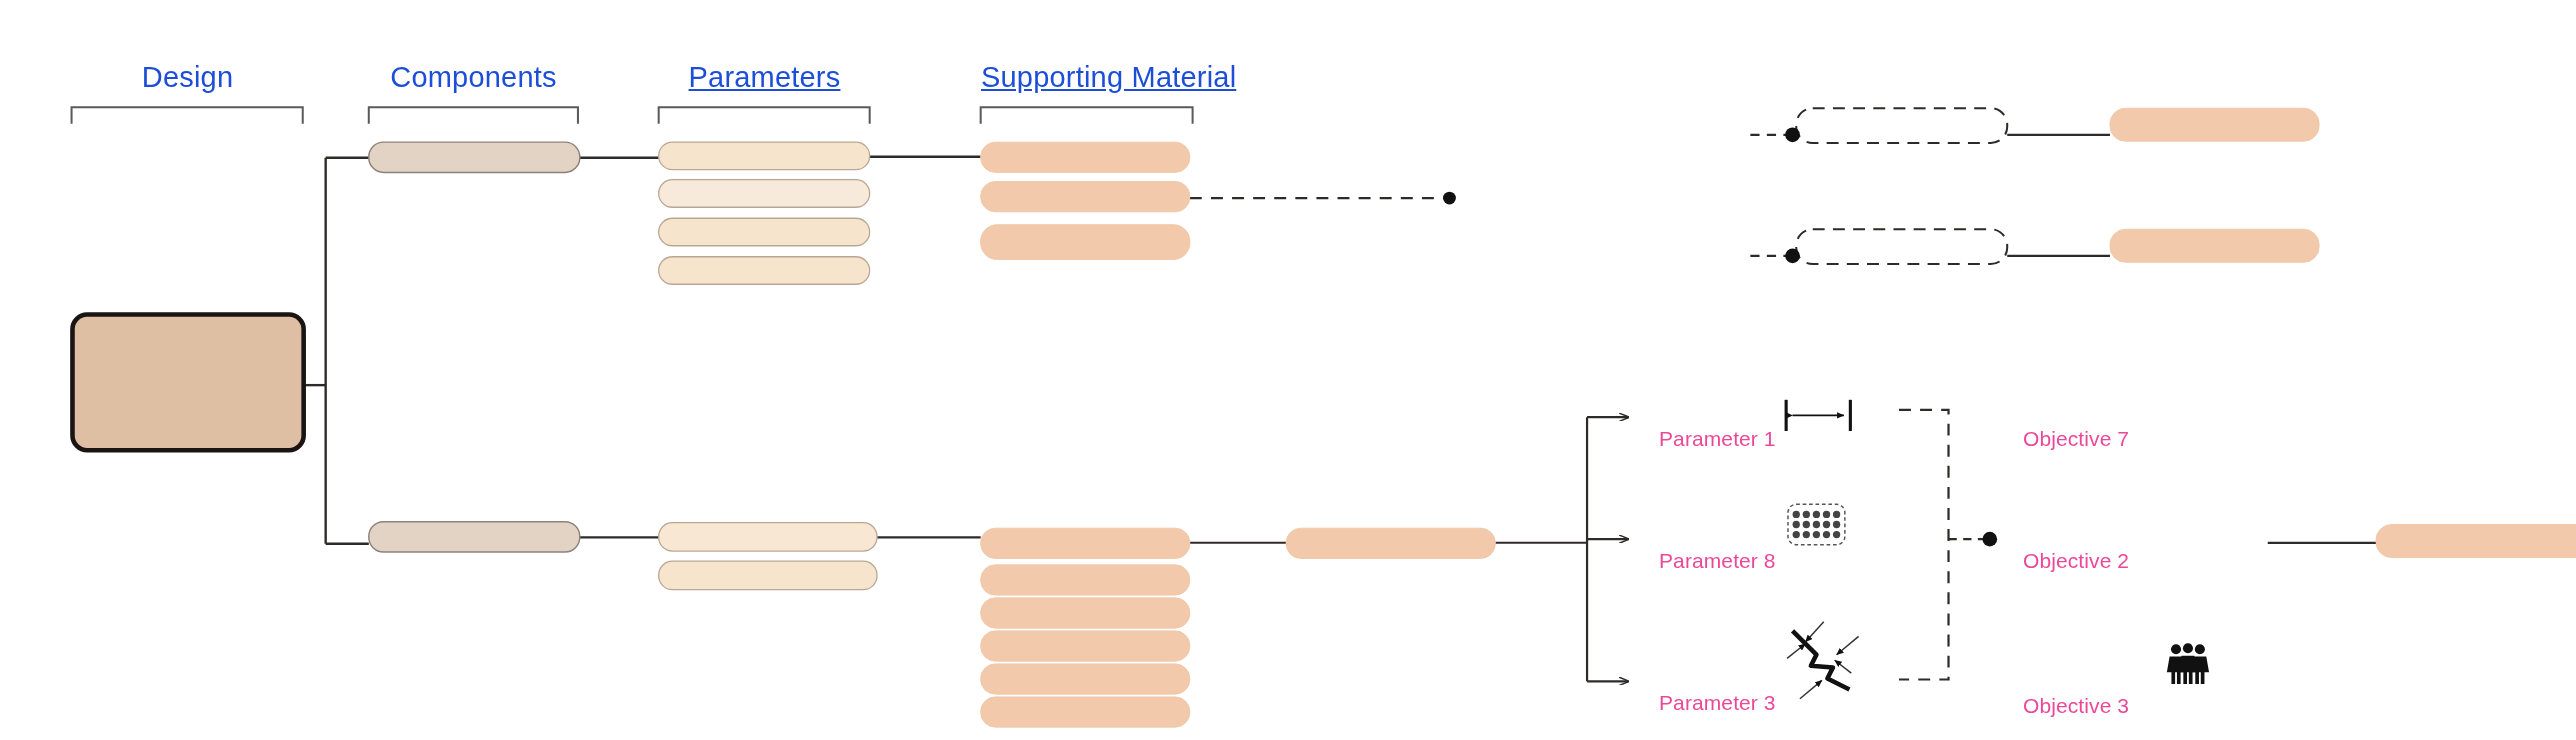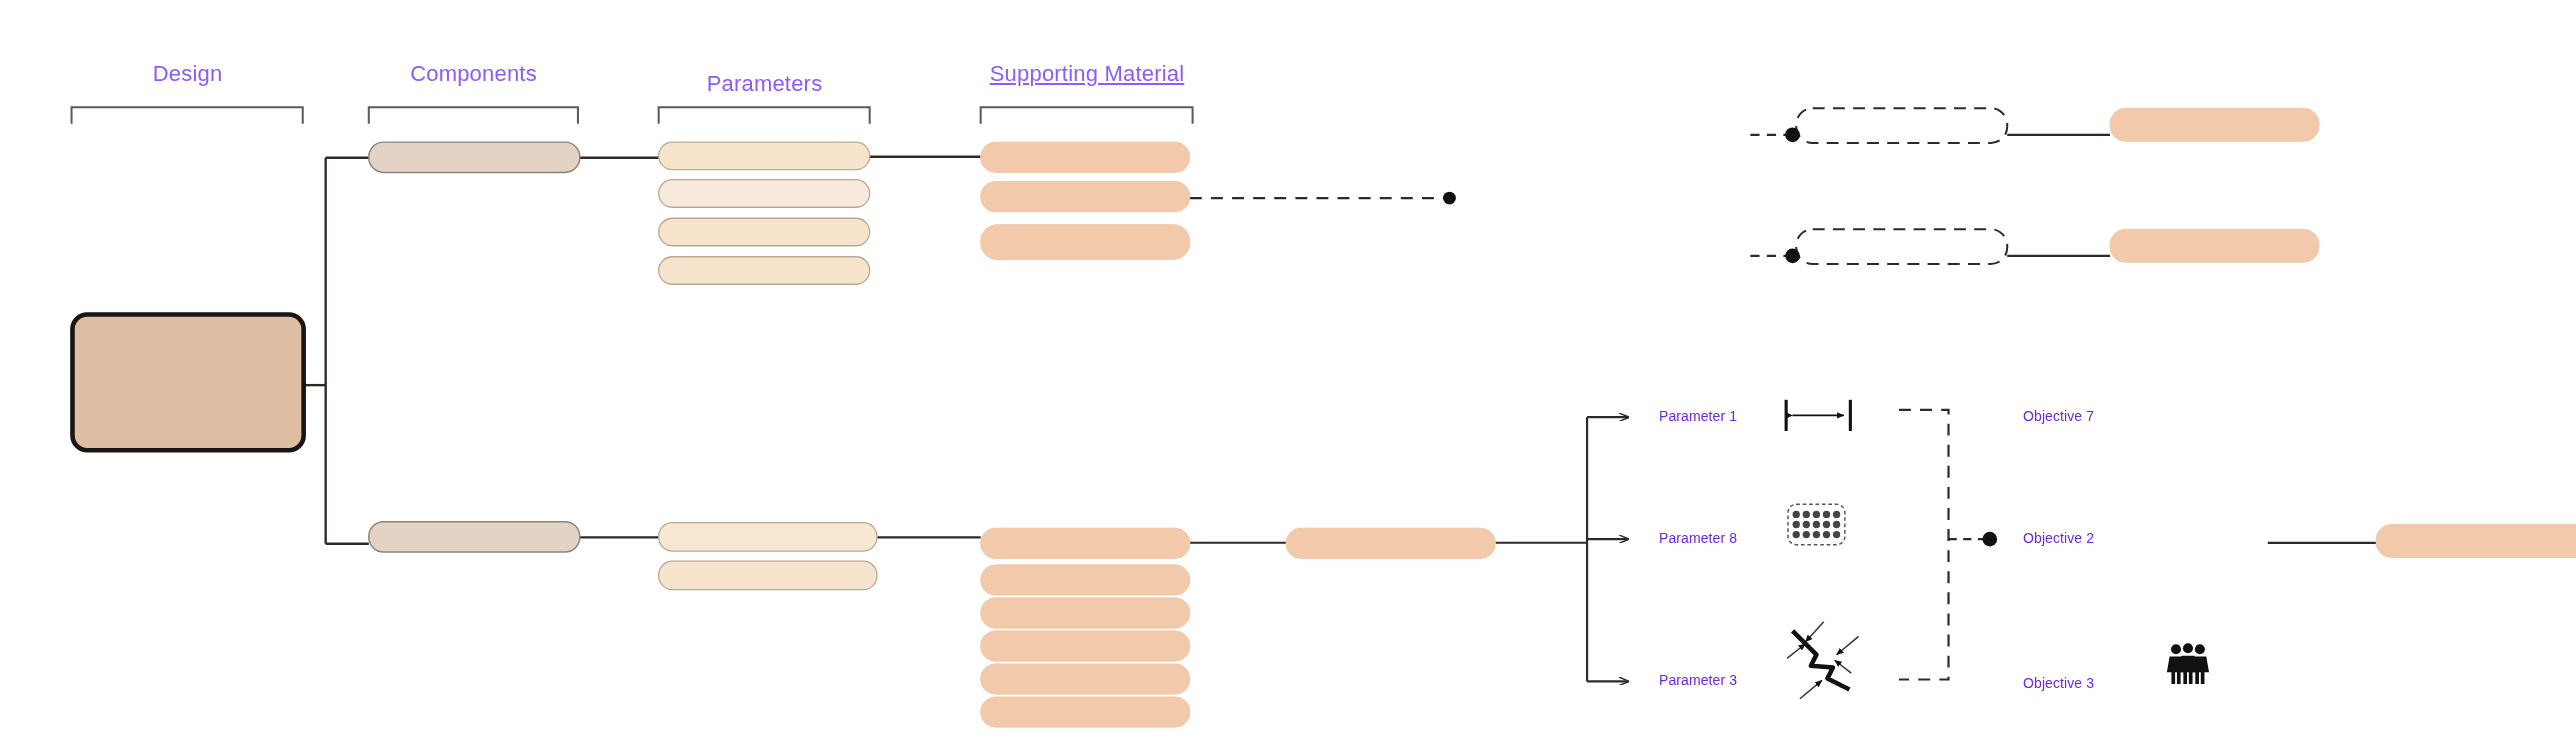--- a/index.html
+++ b/index.html
@@ -23,33 +23,34 @@
     position: absolute;
     left: 0;
     top: 0;
     width: 2576px;
     height: 740px;
     overflow: visible;
   }
   .col-title {
     position: absolute;
     text-align: center;
-    font-size: 22px;
-    color: #8b5cf6;
+    font-size: 29px;
+    color: #1d4ed8;
     font-family: "Liberation Sans", sans-serif;
     white-space: nowrap;
     letter-spacing: 0.2px;
   }
   .row-label {
     position: absolute;
-    font-size: 14px;
-    color: #6d28d9;
+    font-size: 21px;
+    color: #ec4899;
     font-family: "Liberation Sans", sans-serif;
     white-space: nowrap;
     letter-spacing: 0.1px;
+    margin-top: 19px;
   }
 </style>
 </head>
 <body>
 
 <div id="canvas">
 
   <svg class="layer" viewBox="0 0 2808 807" preserveAspectRatio="none" aria-hidden="true">
 
     <defs>
@@ -247,21 +248,21 @@
       <circle cx="2385" cy="707" r="5.5"></circle>
       <path d="M2378,715 h14 l3,18 h-5 v13 h-4 v-13 h-2 v13 h-4 v-13 h-5 z"></path>
       <circle cx="2398" cy="708" r="5.5"></circle>
       <path d="M2391,716 h14 l3,17 h-5 v13 h-4 v-13 h-2 v13 h-4 v-13 h-5 z"></path>
     </g>
 
   </svg>
 
   <div class="col-title" style="left:72px; top:61px; width:231px;">Design</div>
   <div class="col-title" style="left:369px; top:61px; width:209px;">Components</div>
-  <div class="col-title" style="left:659px; top:71px; width:211px;">Parameters</div>
+  <div class="col-title" style="left:659px; top:61px; width:211px;text-decoration:underline;">Parameters</div>
   <div class="col-title" style="left:981px; top:61px; width:212px;text-decoration:underline;">Supporting Material</div>
 
   <div class="row-label" style="left:1659px; top:408px;">Parameter 1</div>
   <div class="row-label" style="left:1659px; top:530px;">Parameter 8</div>
   <div class="row-label" style="left:1659px; top:672px;text-align:right;">Parameter 3</div>
 
   <div class="row-label" style="left:2023px; top:408px;">Objective 7</div>
   <div class="row-label" style="left:2023px; top:530px;text-align:center;">Objective 2</div>
   <div class="row-label" style="left:2023px; top:675px;">Objective 3</div>
 

